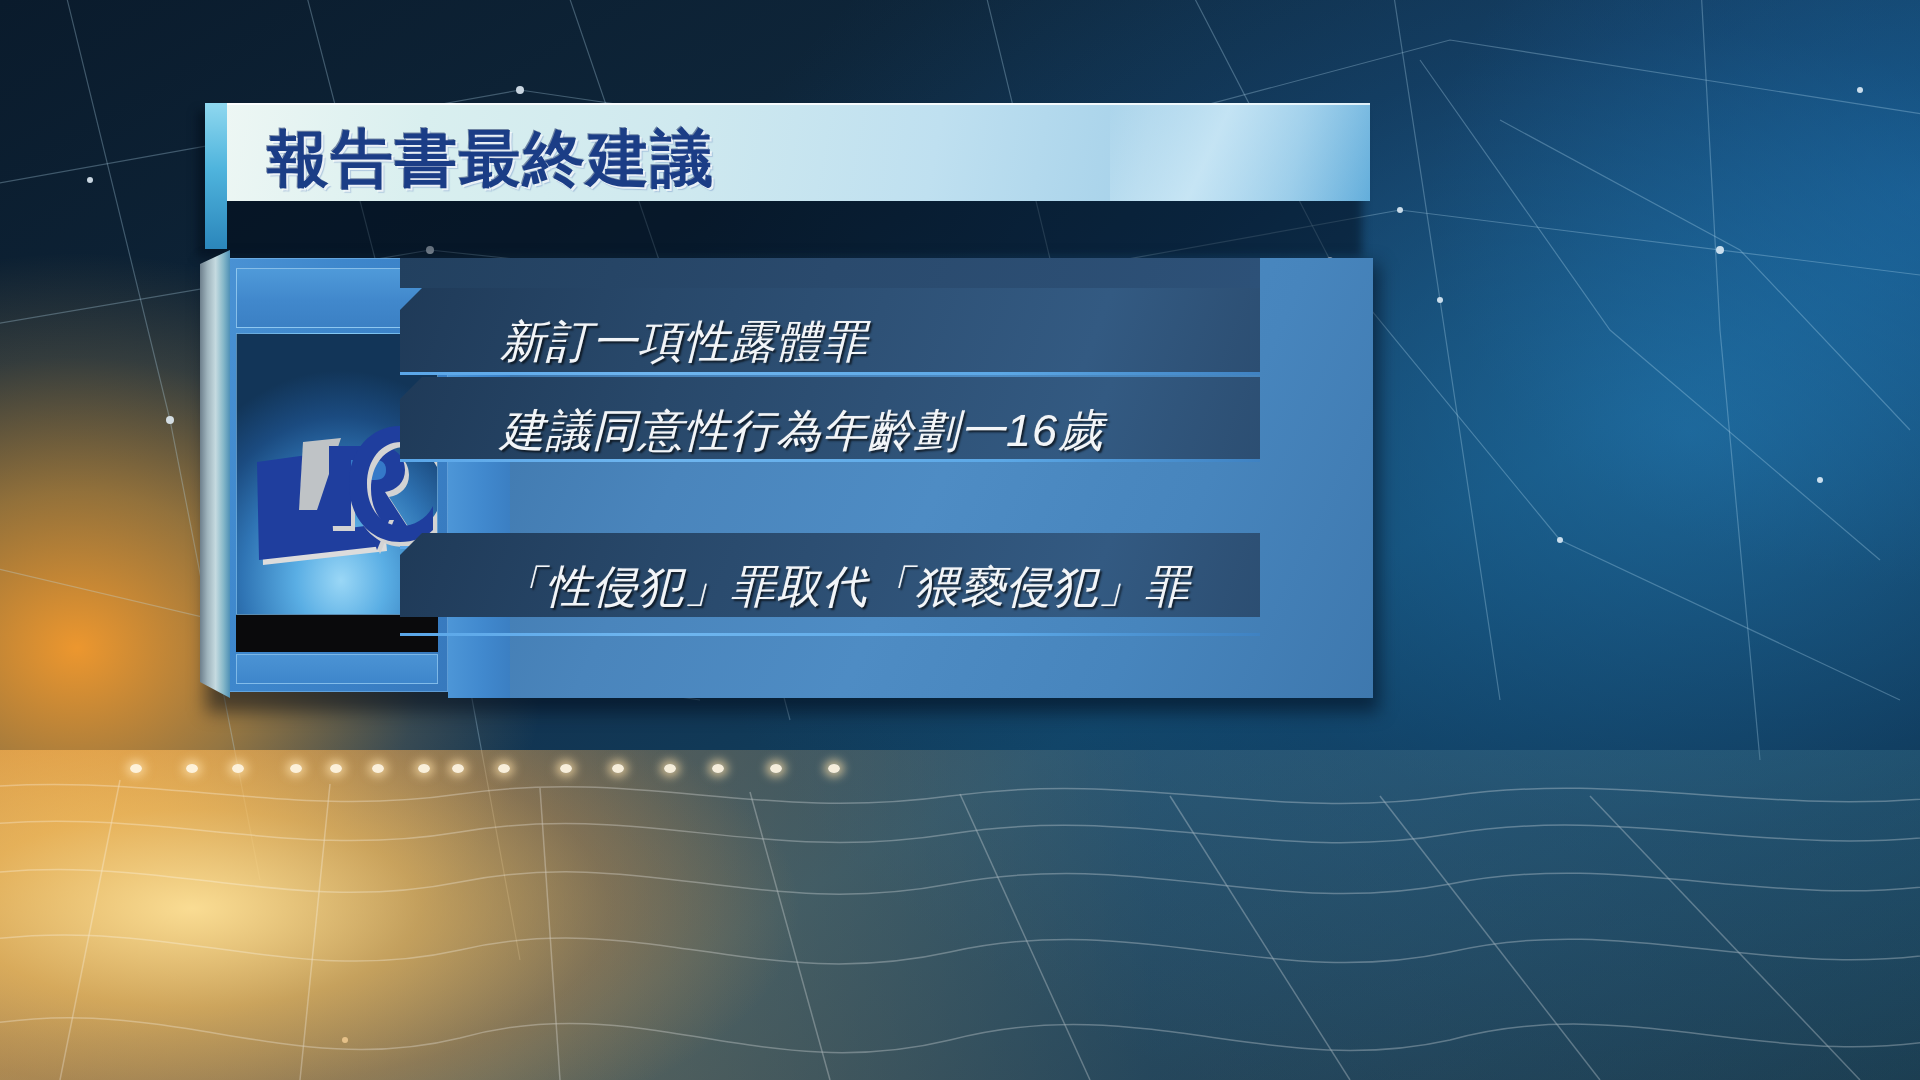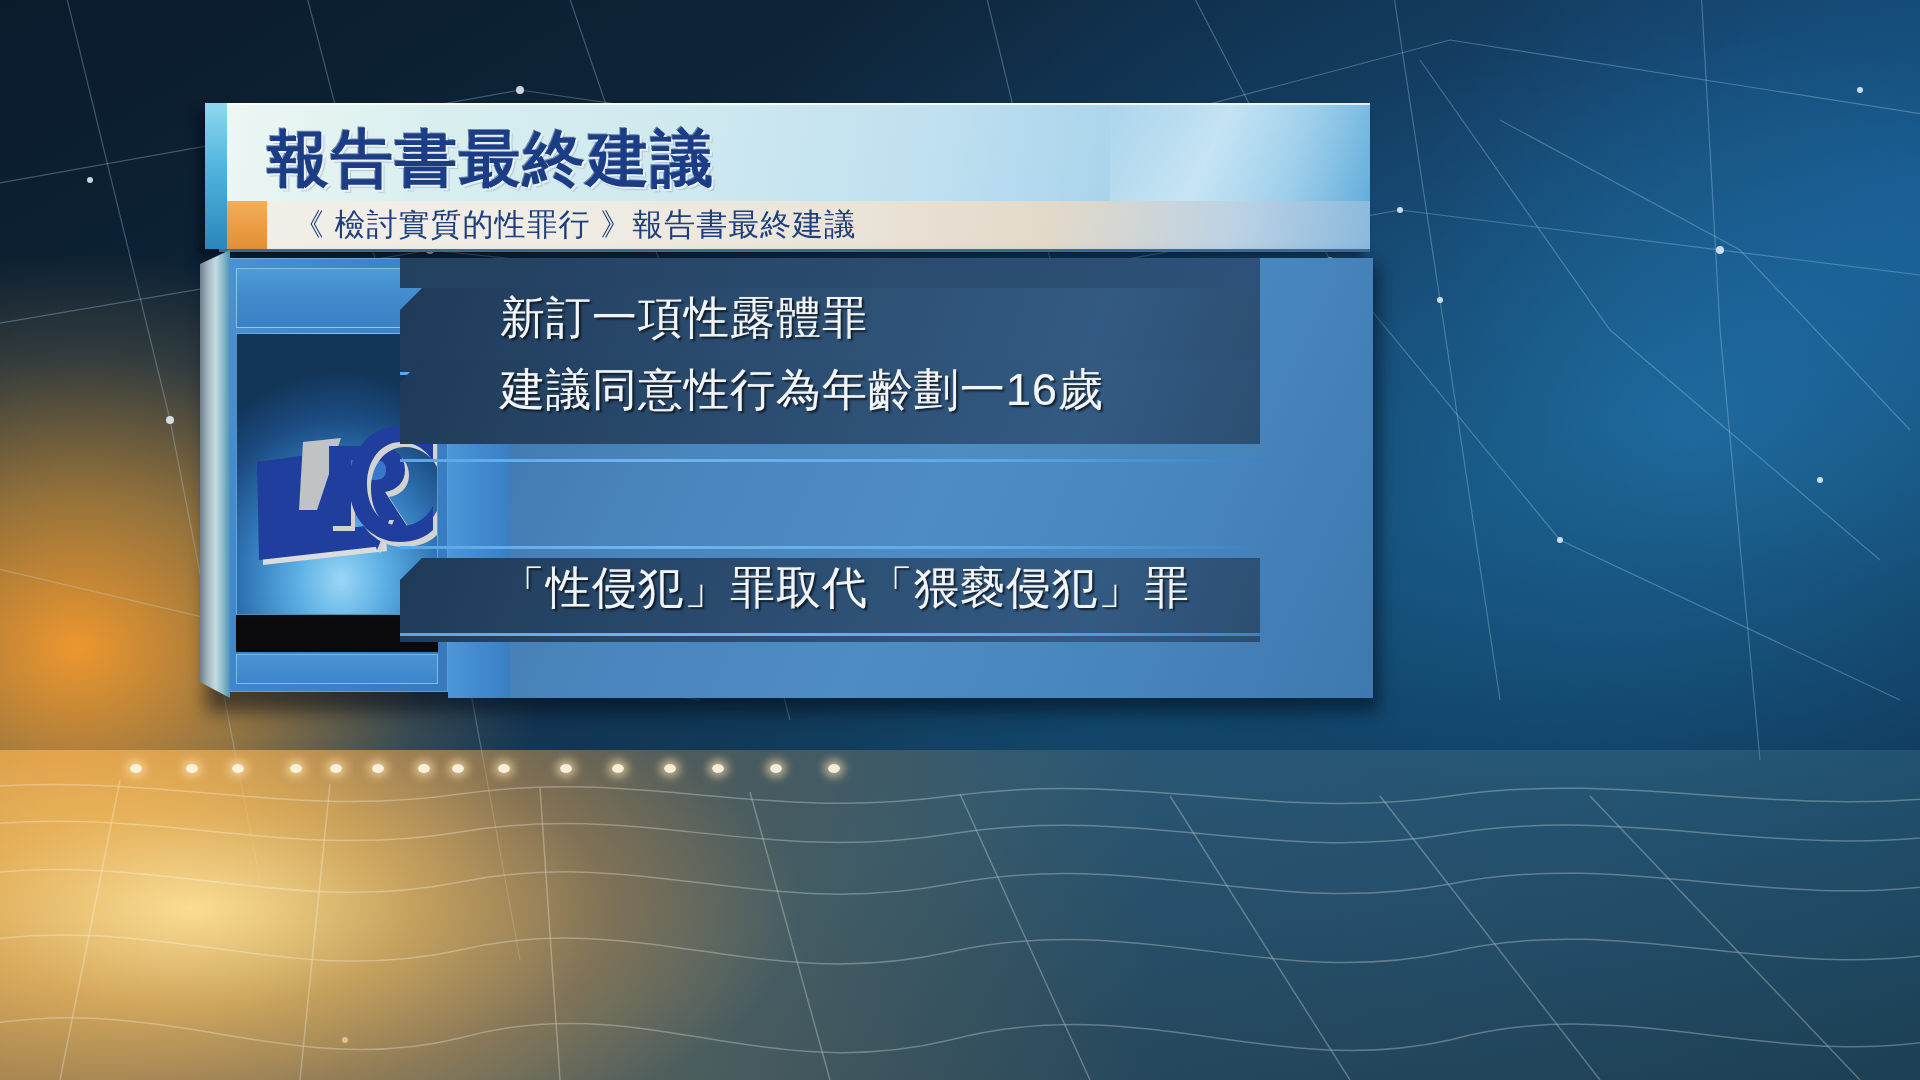--- a/index.html
+++ b/index.html
@@ -237,22 +237,23 @@
     width: 863px; height: 440px;
   }
   .row {
     position: absolute;
     left: -110px;
     width: 860px;
     height: 84px;
     background: linear-gradient(110deg, #1f3a58 0%, #28486a 30%, #2e5176 55%, #335a82 80%, #2c4e72 100%);
     clip-path: polygon(22px 0, 100% 0, 100% 100%, 0 100%, 0 22px);
     display: flex;
-    align-items: flex-start;
+    align-items: flex-end;
     box-shadow: 0 1px 0 rgba(140,195,245,0.2);
+    font-style: italic;
   }
   .row-sep {
     position: absolute;
     left: -110px;
     width: 860px;
     height: 3px;
     background: linear-gradient(to right, #5aa6e8 0%, #6fb6ef 30%, #5ca8e6 70%, #3f82c2 100%);
   }
   .row-text {
     margin-left: 100px;
@@ -348,24 +349,20 @@
         <i style="left:664px"></i>
       <i style="left:712px"></i>
         <i style="left:770px"></i>
         <i style="left:828px"></i>
     </div>
   </div>
 
   <div class="banner">
     <div class="banner-shadow"></div>
     <div class="banner-top"></div>
-    <div class="banner-sub">
-      <div class="banner-sub-marker"></div>
-      <div class="banner-subtitle">《 檢討實質的性罪行 》報告書最終建議</div>
-    </div>
     <div class="banner-edge"></div>
     <div class="banner-title">報告書最終建議</div>
   </div>
 
   <div class="board">
     <div class="board-shadow"></div>
 
     <div class="rows-bg"></div>
     <div class="spine"></div>
 
@@ -401,27 +398,27 @@
     <div class="board-bevel"></div>
 
     <div class="rows">
       <div class="rows-top-strip"></div>
 
       <div class="row" style="top:30px">
         <span class="row-text">新訂一項性露體罪</span>
       </div>
       <div class="row-sep" style="top:114px"></div>
 
-      <div class="row" style="top:102px">
+      <div class="row" style="top:119px">
         <span class="row-text">建議同意性行為年齡劃一16歲</span>
       </div>
       <div class="row-sep" style="top:201px"></div>
 
       <div class="row-sep" style="top:288px"></div>
 
-      <div class="row" style="top:300px">
+      <div class="row" style="top:275px">
         <span class="row-text">「性侵犯」罪取代「猥褻侵犯」罪</span>
       </div>
       <div class="row-sep" style="top:375px"></div>
     </div>
   </div>
 
 </div>
 
 </body></html>

